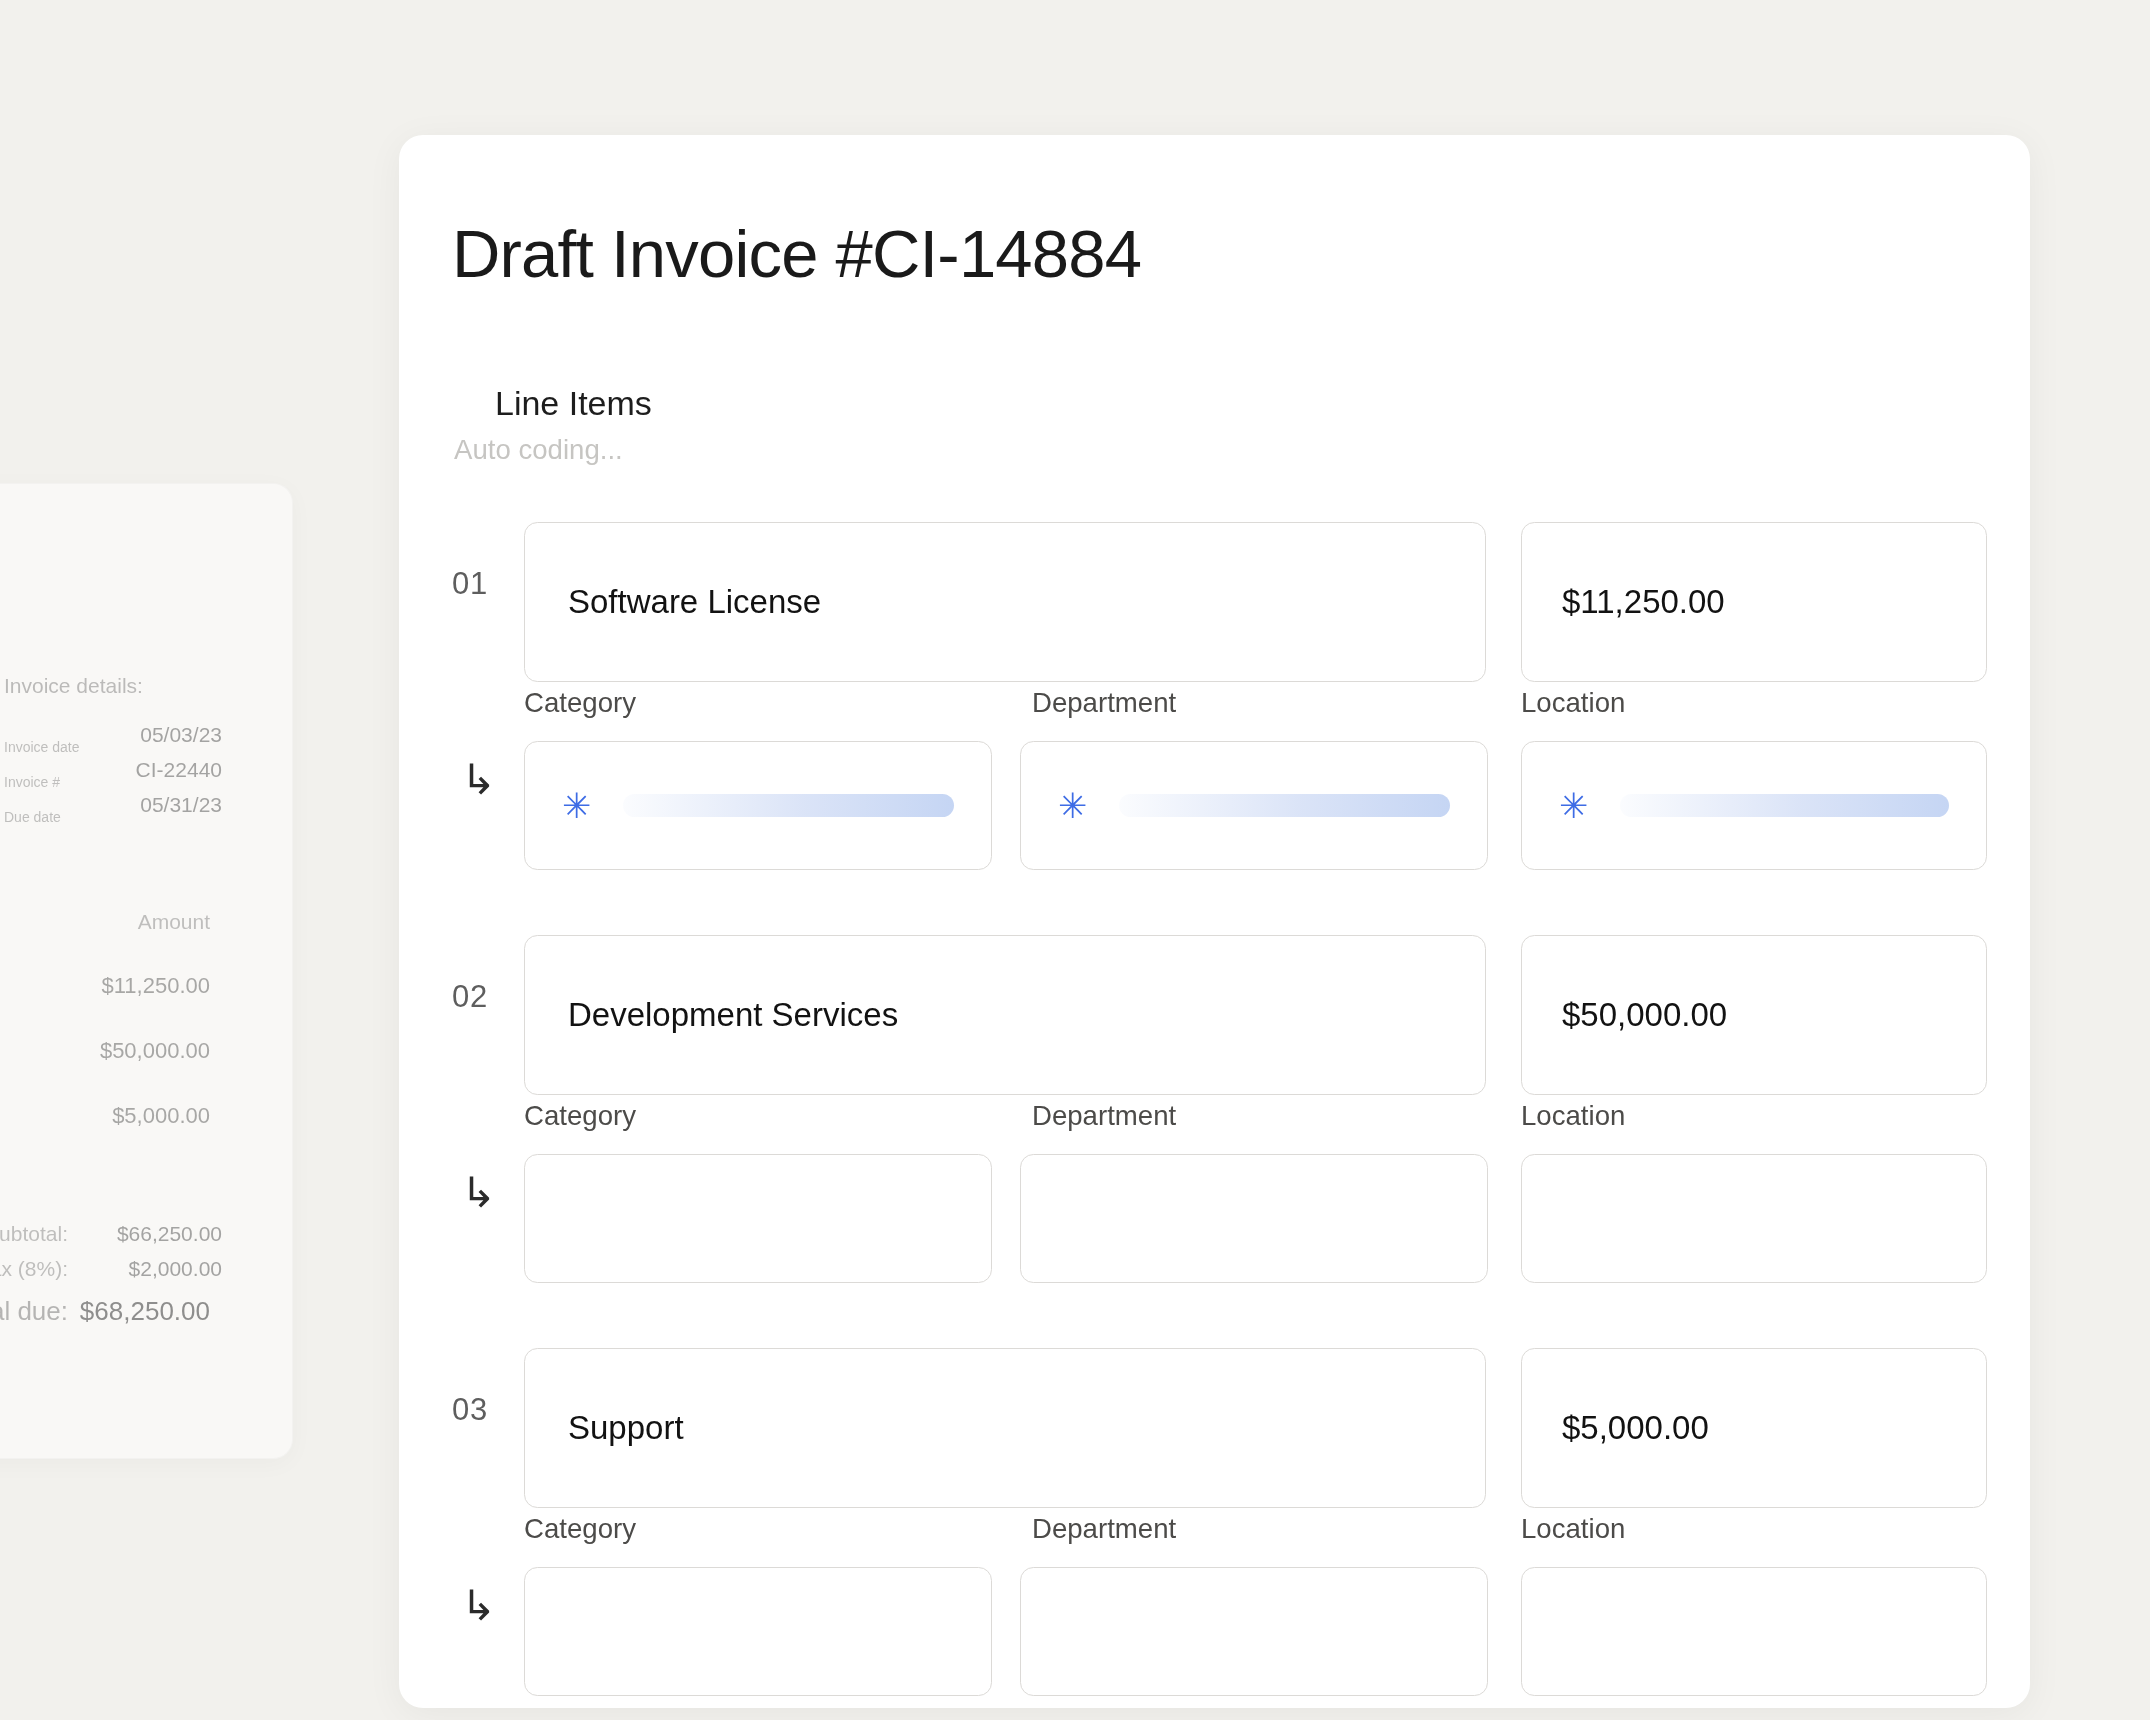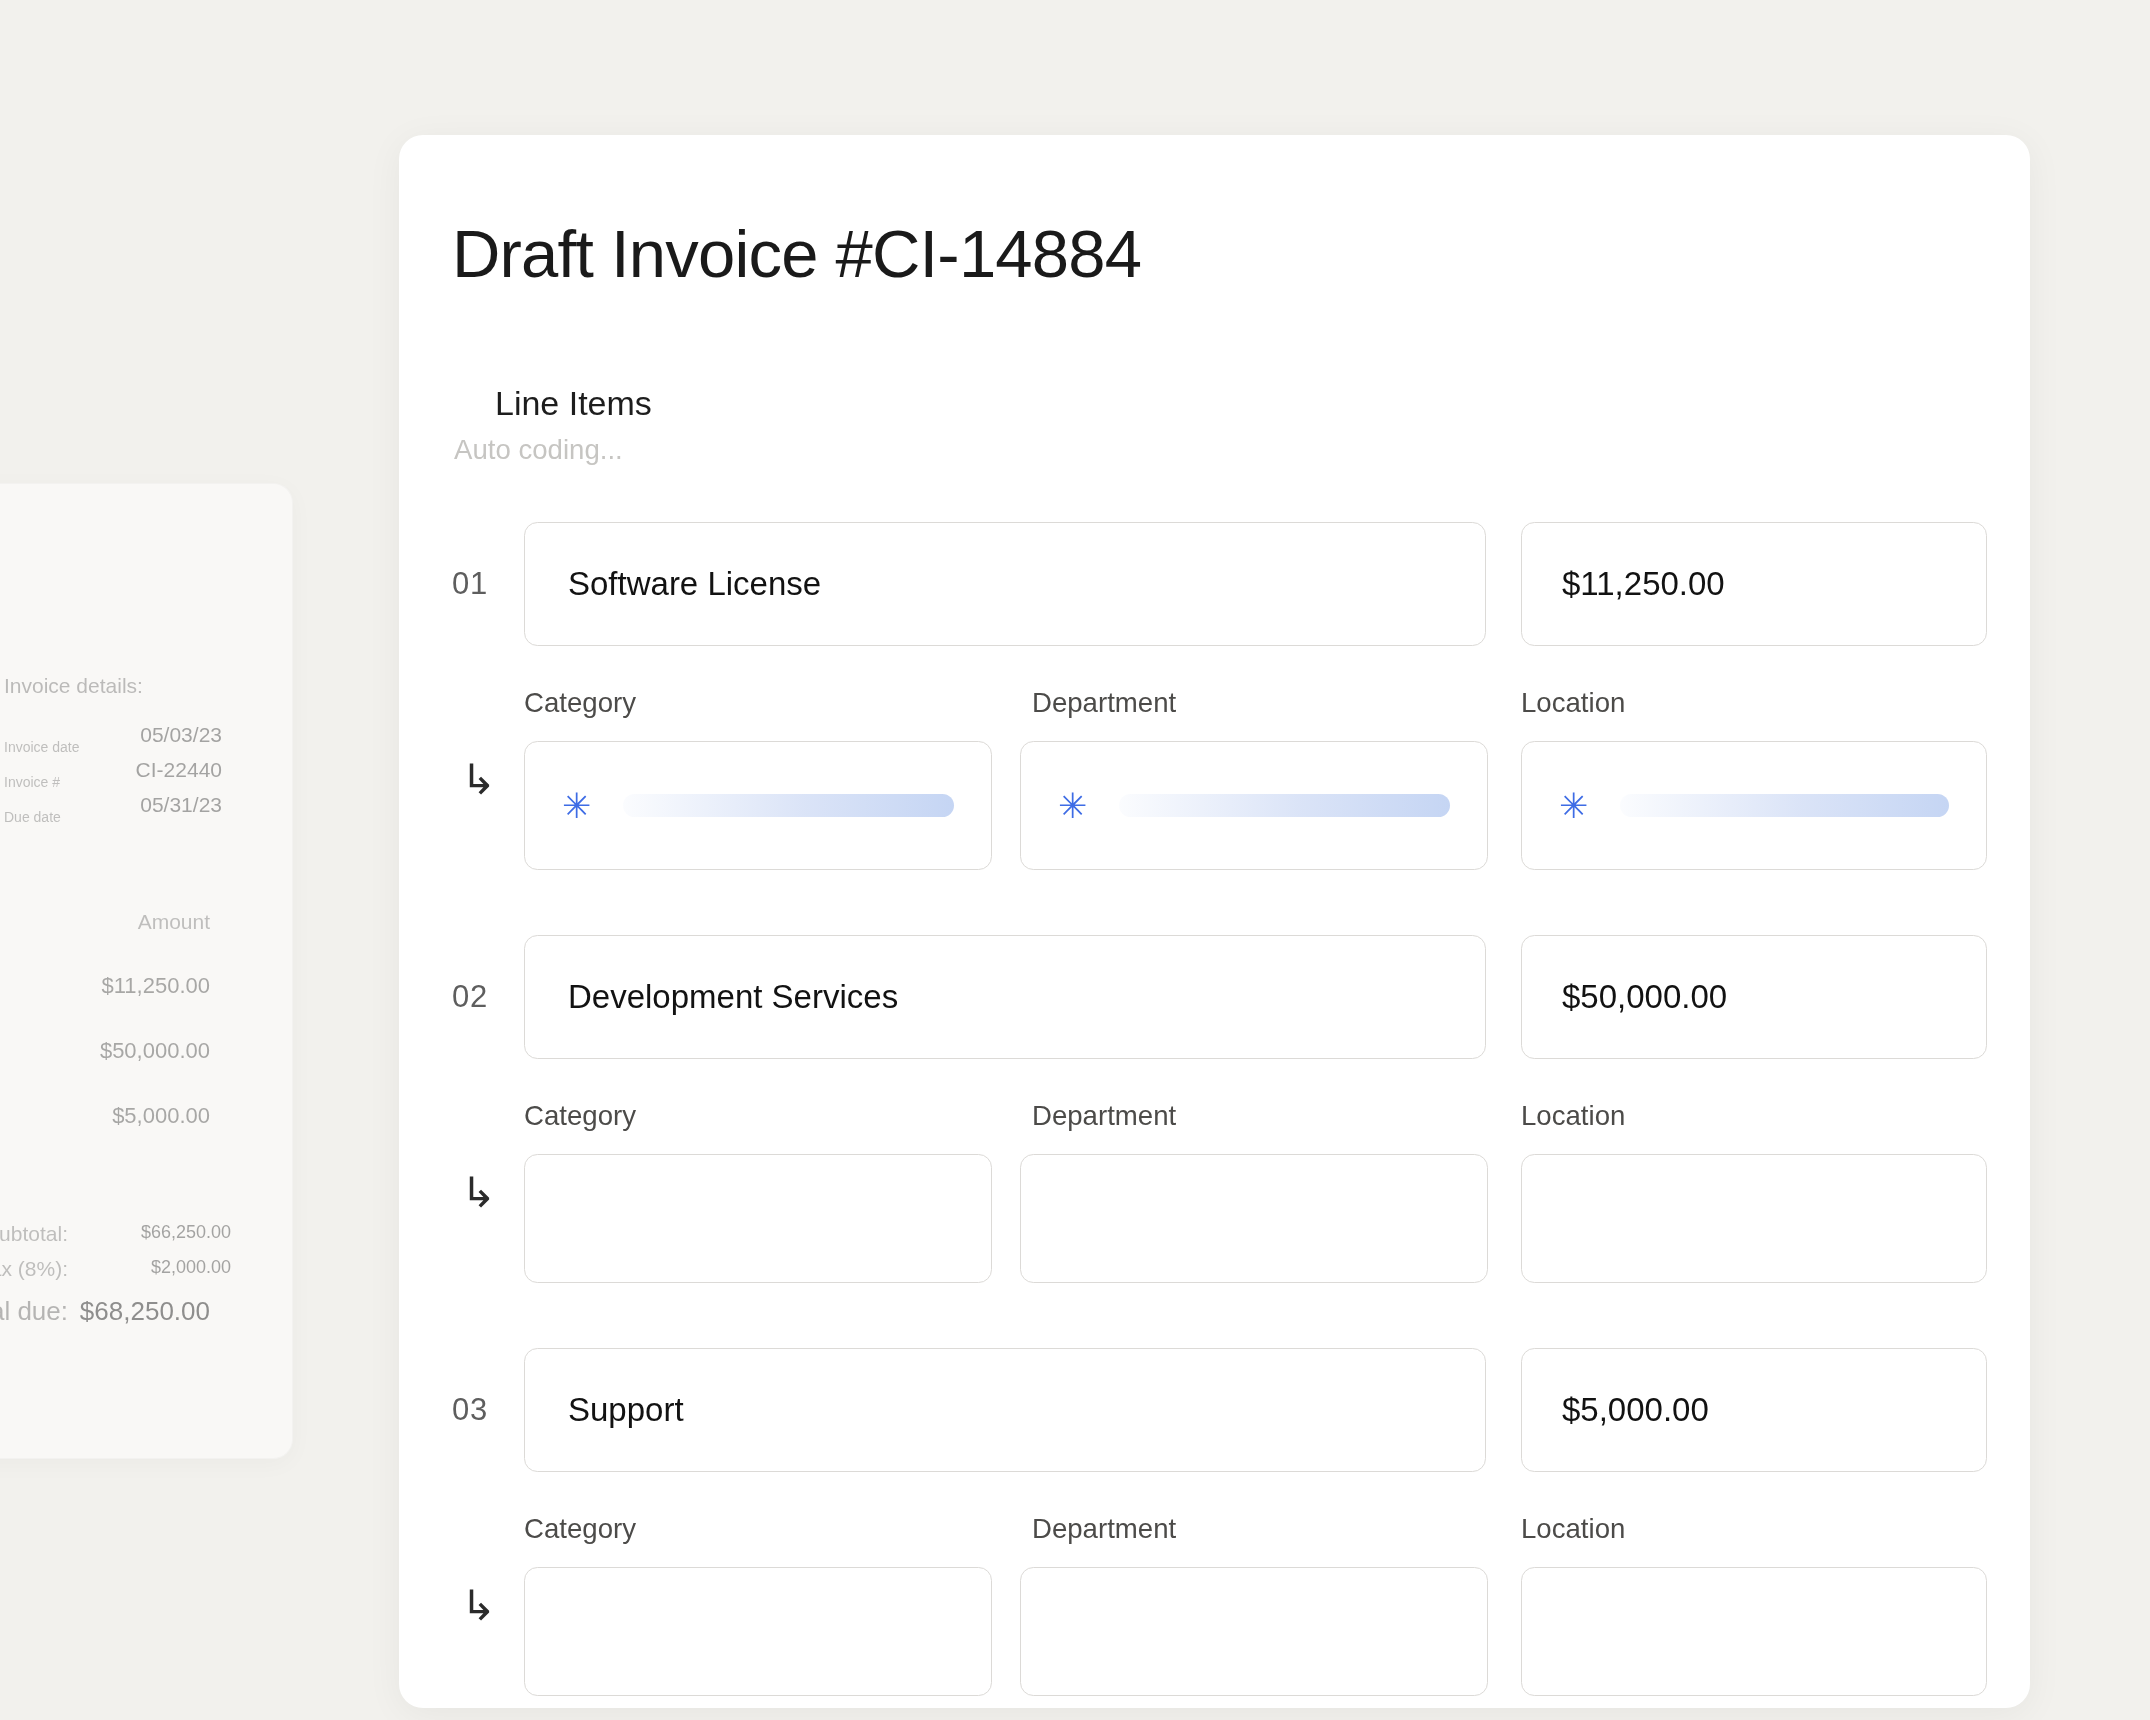--- a/index.html
+++ b/index.html
@@ -21,21 +21,21 @@
     border-radius: 20px;
     box-shadow: 0 5px 25px rgba(0,0,0,0.03);
   }
   .g-heading { position: absolute; left: 53px; top: 190px; font-size: 21px; color: rgba(55,55,55,0.32); }
   .g-row { position: absolute; left: 0; width: 100%; height: 27px; }
   .g-label { position: absolute; left: 53px; top: 16px; font-size: 14px; color: rgba(55,55,55,0.30); white-space: nowrap; }
   .g-value { position: absolute; left: 125px; top: 0; width: 146px; text-align: right; font-size: 21px; color: rgba(45,45,45,0.42); font-weight: 500; white-space: nowrap; }
   .g-amount-header { position: absolute; left: 100px; top: 426px; width: 159px; text-align: right; font-size: 21px; color: rgba(55,55,55,0.30); }
   .g-amt { position: absolute; left: 100px; top: 0; width: 159px; text-align: right; font-size: 22px; color: rgba(45,45,45,0.40); white-space: nowrap; }
   .g-sum-label { position: absolute; left: -125px; top: 0; width: 242px; text-align: right; font-size: 21px; color: rgba(55,55,55,0.30); white-space: nowrap; }
-  .g-sum-value { position: absolute; left: 130px; top: 0; width: 150px; text-align: right; font-size: 18px; color: rgba(45,45,45,0.42); font-weight: 500; white-space: nowrap; }
+  .g-sum-value { position: absolute; left: 121px; top: 0; width: 150px; text-align: right; font-size: 21px; color: rgba(45,45,45,0.42); font-weight: 500; white-space: nowrap; }
   .g-total-label { position: absolute; left: -125px; top: 0; width: 242px; text-align: right; font-size: 26px; color: rgba(50,50,50,0.34); white-space: nowrap; }
   .g-total-value { position: absolute; left: 84px; top: 0; width: 175px; text-align: right; font-size: 26px; color: rgba(35,35,35,0.50); font-weight: 500; white-space: nowrap; }
 
   
   .main-card {
     position: absolute; left: 399px; top: 135px;
     width: 1631px; height: 1573px;
     background: #ffffff;
     border-radius: 24px;
     box-shadow: 0 6.7px 37px rgba(0,0,0,0.05);
@@ -57,21 +57,21 @@
   
   .line-item { position: absolute; left: 0; width: 1631px; height: 359px; }
   .row-0 { top: 387px; } .row-1 { top: 800px; } .row-2 { top: 1213px; }
 
   .item-number {
     position: absolute; left: 53px; top: 0; height: 124px;
     display: flex; align-items: center;
     font-size: 31px; color: #5e5e5e; letter-spacing: 0.8px;
   }
   .field {
-    position: absolute; top: 0; height: 124px;
+    position: absolute; top: 0; height: 160px;
     background: #fff;
     border: 1.7px solid #dcdad7;
     border-radius: 13.4px;
     box-sizing: border-box;
     display: flex; align-items: center;
   }
   .field.desc { left: 125px; width: 962px; padding-left: 43px; }
   .field.amount { left: 1122px; width: 466px; padding-left: 40px; }
   .field-text { font-size: 33px; color: #121212; white-space: nowrap; }
 

